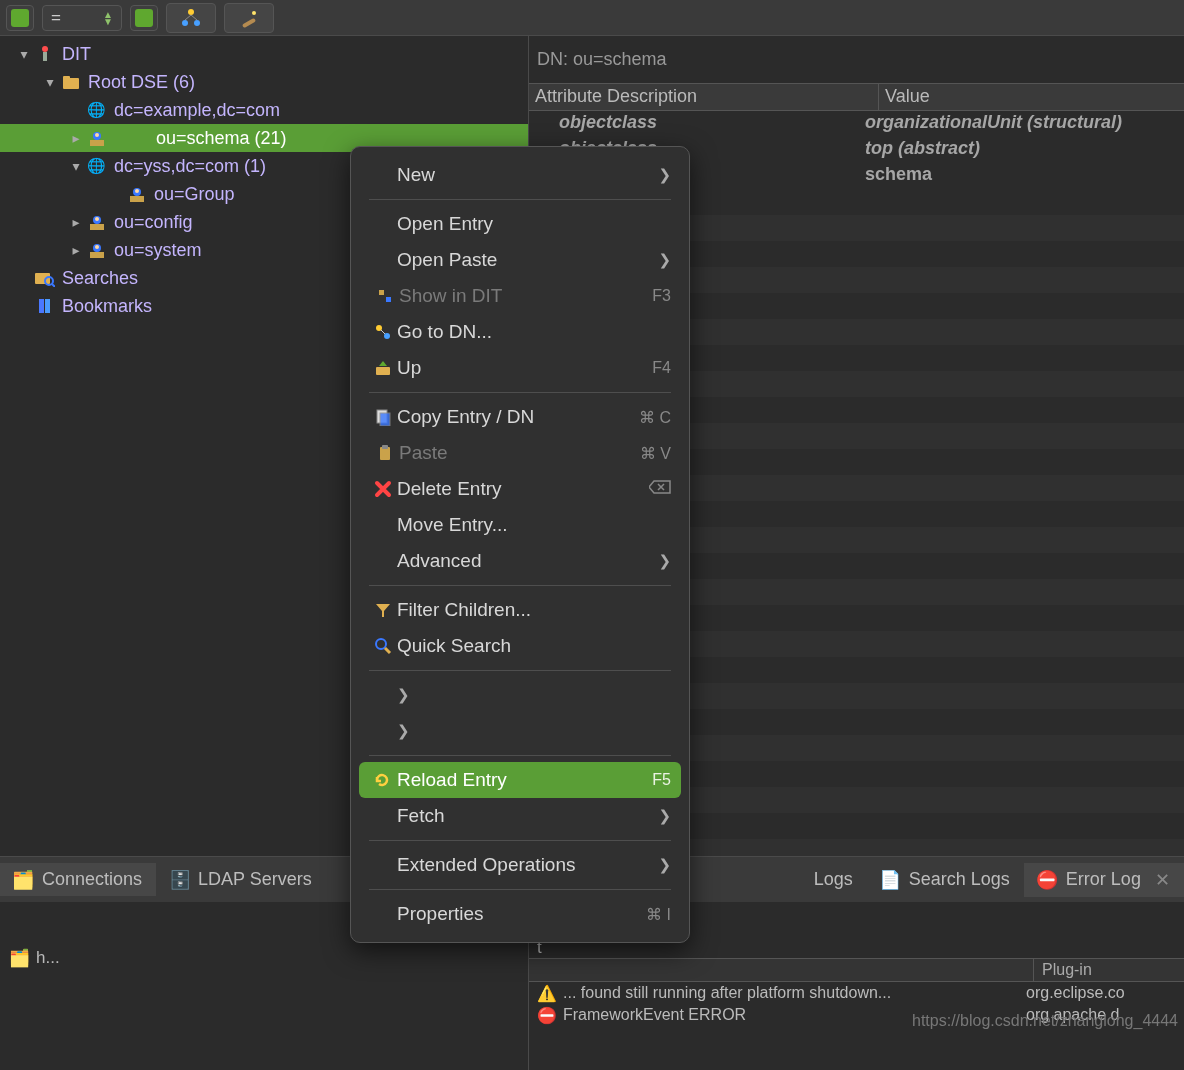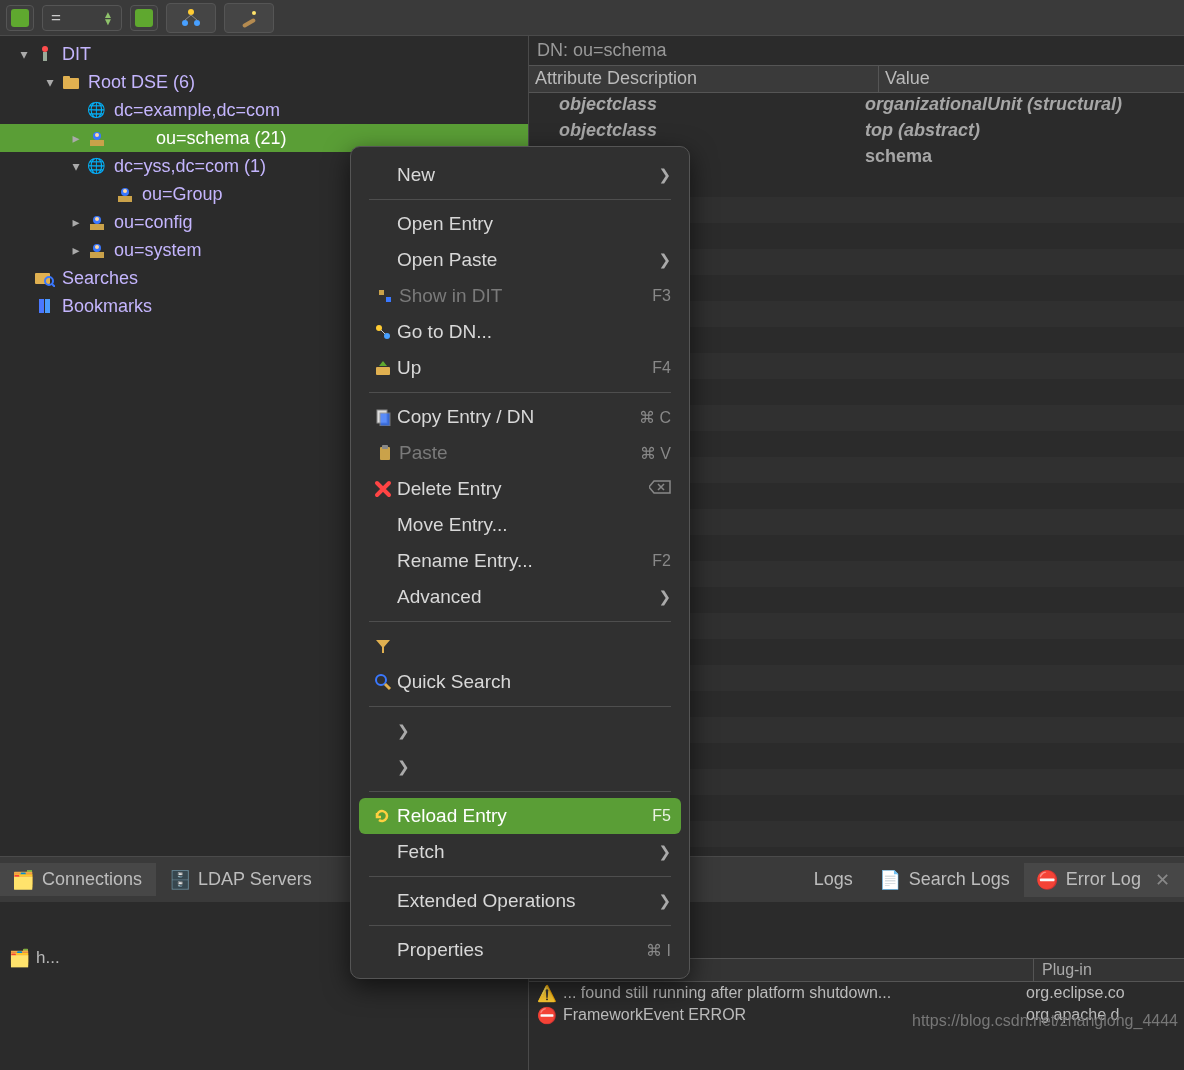--- a/index.html
+++ b/index.html
@@ -18,29 +18,29 @@
 .left-panel { width: 528px; background: #2b2b2b; overflow: hidden; }
 .right-panel { flex: 1; background: #2b2b2b; border-left: 1px solid #4a4a4a; overflow: hidden; }
 
 
 .tree { padding-top: 4px; font-size: 18px; }
 .tree-row { display: flex; align-items: center; height: 28px; padding-left: 10px; white-space: nowrap; }
 .tree-row.selected { background: #5a9e36; color: #fff; }
 .indent-0 { padding-left: 14px; }
 .indent-1 { padding-left: 40px; }
 .indent-2 { padding-left: 66px; }
-.indent-3 { padding-left: 94px; }
+.indent-3 { padding-left: 94px; margin-left: 12px; }
 .arrow { width: 20px; display: inline-flex; justify-content: center; font-size: 14px; color: #aaa; }
 .arrow.empty { visibility: hidden; }
 .t-icon { width: 22px; height: 22px; display: inline-flex; align-items: center; justify-content: center; margin-right: 6px; font-size: 15px; }
 .t-label { color: #c4b5fd; }
 .tree-row.selected .t-label { color: #fff; margin-left: 42px; }
 
 
-.dn-bar { padding: 4px 8px; color: #999; font-size: 18px; }
+.dn-bar { padding: 13px 8px; color: #999; font-size: 18px; }
 .attr-header { display: flex; background: #3a3a3a; border-top: 1px solid #555; border-bottom: 1px solid #555; font-size: 18px; height: 28px; }
 .attr-col-a { width: 350px; padding: 2px 6px; border-right: 1px solid #555; }
 .attr-col-v { flex: 1; padding: 2px 6px; }
 .attr-row { display: flex; font-size: 18px; height: 26px; }
 .attr-row .a { width: 330px; padding: 1px 6px 1px 30px; font-weight: 700; font-style: italic; color: #a6a6a6; }
 .attr-row .v { flex: 1; padding: 1px 6px; font-weight: 700; font-style: italic; color: #a6a6a6; }
 .attr-row.noem .a, .attr-row.noem .v { font-style: normal; font-weight: 700; }
 .stripe-area { background: repeating-linear-gradient(#2b2b2b 0, #2b2b2b 26px, #303030 26px, #303030 52px); height: 700px; }
 
 
@@ -363,35 +363,31 @@
           <path d="M5 1 L21 1 L21 13 L5 13 L0 7 Z" fill="none" stroke="#888" stroke-width="1.5"></path>
           <path d="M9 4 L15 10 M15 4 L9 10" stroke="#888" stroke-width="1.5"></path>
         </svg></span>
     </div>
     <div class="ctx-item">
       <span class="ctx-icon"></span>
       <span class="ctx-label">Move Entry...</span>
     </div>
     <div class="ctx-item">
       <span class="ctx-icon"></span>
-      <span class="ctx-label">Rename Entry...</span>
-      <span class="ctx-short">F2</span>
-    </div>
-    <div class="ctx-item">
-      <span class="ctx-icon"></span>
       <span class="ctx-label">Advanced</span>
       <span class="ctx-arrow">❯</span>
     </div>
     <div class="ctx-sep"></div>
     <div class="ctx-item">
       <span class="ctx-icon">
         <svg width="18" height="18">
           <path d="M2 3 L16 3 L10 10 L10 16 L8 16 L8 10 Z" fill="#e0b050"></path>
         </svg>
       </span>
+      <span class="ctx-label">Filter Children...</span>
     </div>
     <div class="ctx-item">
       <span class="ctx-icon">
         <svg width="18" height="18">
           <circle cx="7" cy="7" r="5" fill="none" stroke="#3a78ff" stroke-width="2"></circle>
           <line x1="11" y1="11" x2="16" y2="16" stroke="#e0b050" stroke-width="3"></line>
         </svg>
       </span>
       <span class="ctx-label">Quick Search</span>
     </div>

